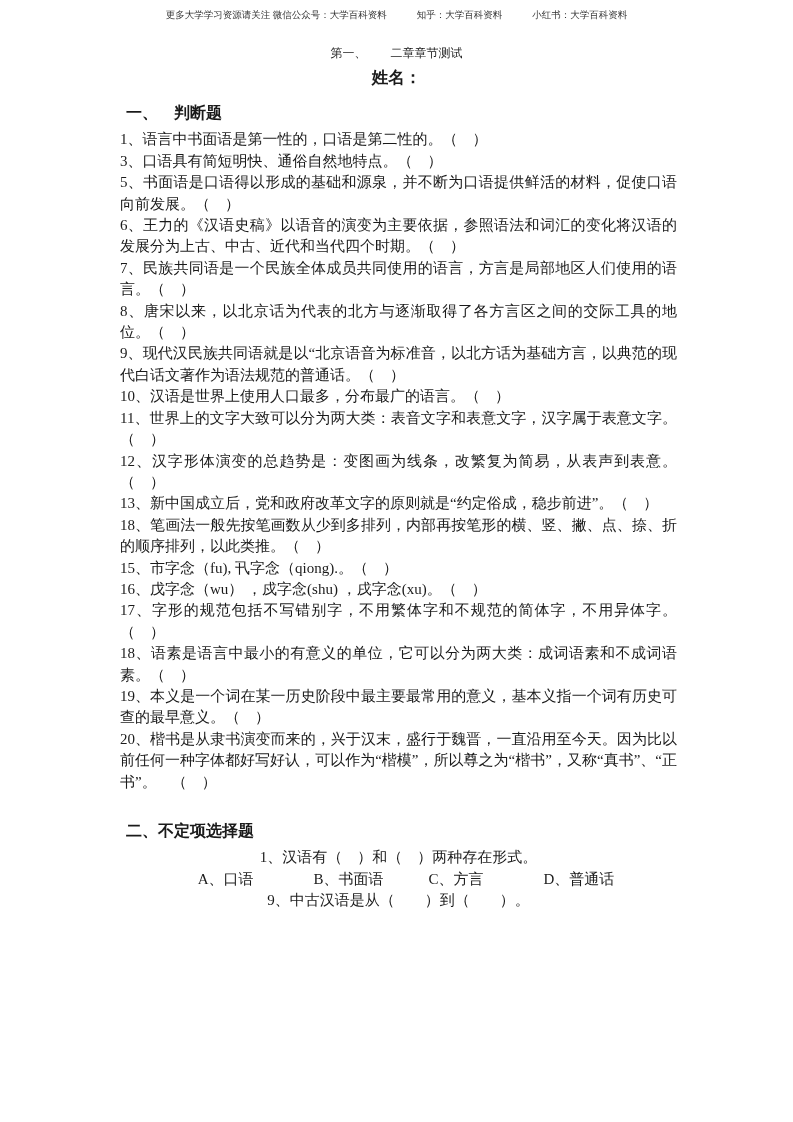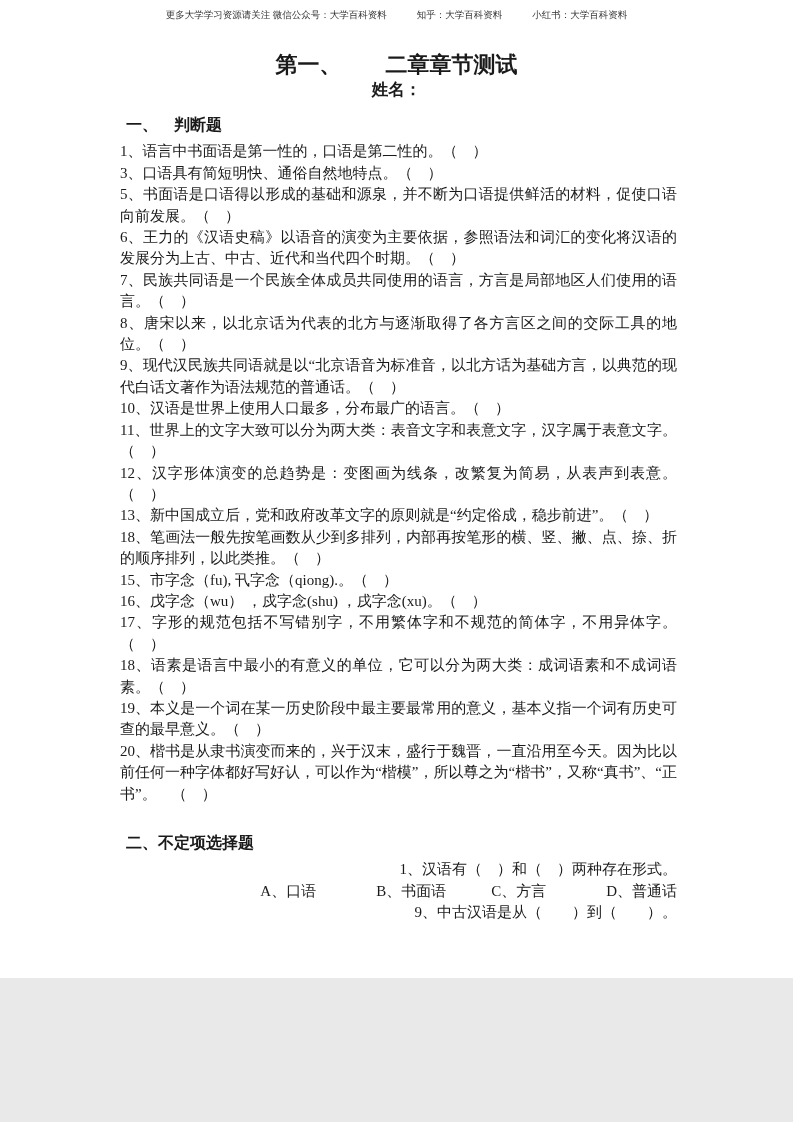--- a/index.html
+++ b/index.html
@@ -1,56 +1,56 @@
 <!DOCTYPE html>
 <html><head>
 <meta charset="utf-8">
 <style>
   html,body{margin:0;padding:0;background:#e9e9e9;}
   .page{
     position:relative;
-    width:793px;height:978px;
+    width:793px;height:1122px;
     margin:0 auto;
     background:#ffffff;
     box-sizing:border-box;
-    padding-top:55px;
+    padding-top:43px;
     font-family:"Liberation Serif","DejaVu Serif",serif;
     color:#1a1a1a;
     overflow:hidden;
   }
   .header{
     position:absolute;top:9px;left:0;width:100%;
     display:flex;justify-content:center;gap:30px;
     font-size:9.5px;color:#333333;
     font-family:"Liberation Serif","DejaVu Serif",serif;
     white-space:pre;
   }
   .title{
     margin:0;text-align:center;
-    font-size:22px;font-weight:bold;
+    font-size:12px;font-weight:normal;
     font-family:"Liberation Sans","DejaVu Sans",sans-serif;
     white-space:pre;line-height:20px;
   }
   .name-line{
     text-align:center;font-weight:bold;font-size:16.5px;
     font-family:"Liberation Sans","DejaVu Sans",sans-serif;
     margin-top:4px;line-height:20px;white-space:pre;
   }
   .content{
     margin:15px 116px 0 120px;
     font-size:15px;line-height:21.4px;
   }
   .sec-heading{
     margin:6px;font-size:16px;font-weight:bold;
     font-family:"Liberation Sans","DejaVu Sans",sans-serif;
     line-height:21.4px;white-space:pre;
   }
   .sec2-heading{margin-top:27px;}
   .q{text-align:justify;text-justify:inter-ideograph;white-space:pre-wrap;}
-  .choice-line{text-align:right;white-space:pre-wrap;}
+  .choice-line{text-align:center;white-space:pre-wrap;}
 </style>
 </head>
 <body>
 
 <div class="page">
 
   <div class="header">
     <span>更多大学学习资源请关注 微信公众号：大学百科资料</span>
     <span>知乎：大学百科资料</span>
     <span>小红书：大学百科资料</span>

